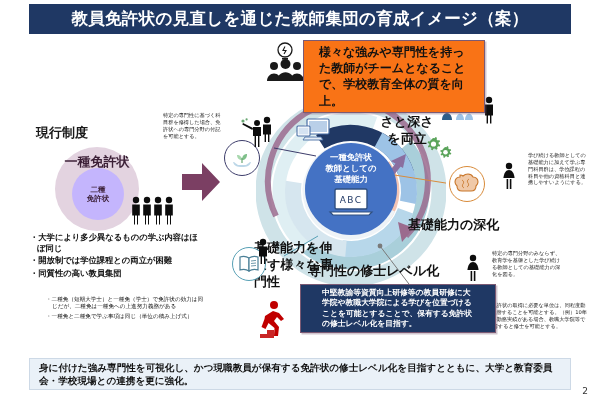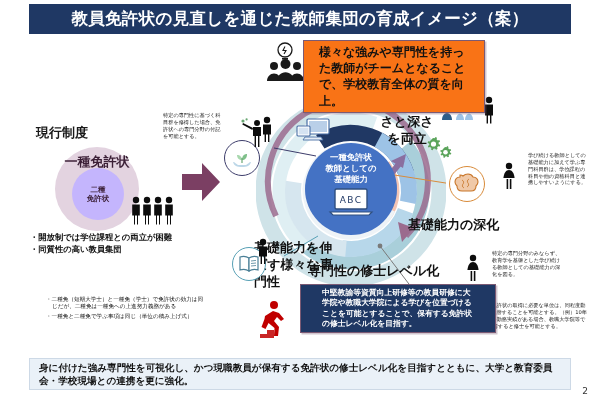--- a/index.html
+++ b/index.html
@@ -133,20 +133,21 @@
           <path d="M13.2 9.5h7.6v11H19v9h-1V20.5h-2v9h-1v-9h-1.8z"></path>
         <circle cx="28" cy="5" r="3.2"></circle>
           <path d="M24.2 9.5h7.6v11H30v9h-1V20.5h-2v9h-1v-9h-1.8z"></path>
         <circle cx="39" cy="5" r="3.2"></circle>
           <path d="M35.2 9.5h7.6v11H41v9h-1V20.5h-2v9h-1v-9h-1.8z"></path>
       </g>
     </svg>
   </div>
 
   <ul class="bullets">
+    <li>大学により多少異なるものの学ぶ内容はほぼ同じ</li>
     <li>開放制では学位課程との両立が困難</li>
     <li>同質性の高い教員集団</li>
   </ul>
 
   <ul class="fineprint">
     <li>二種免（短期大学士）と一種免（学士）で免許状の効力は同じだが、二種免は一種免への上進努力義務がある</li>
     <li>一種免と二種免で学ぶ事項は同じ（単位の積み上げ式）</li>
   </ul>
 
   <svg class="big-arrow" viewBox="0 0 42 44">

